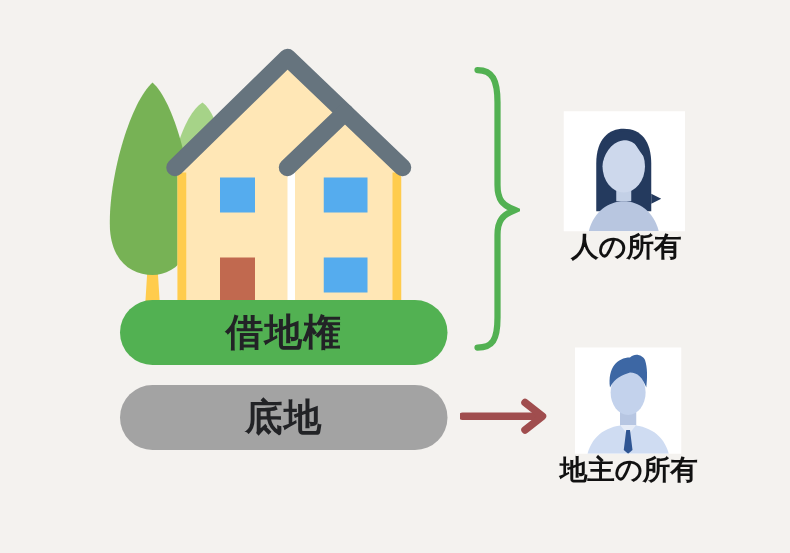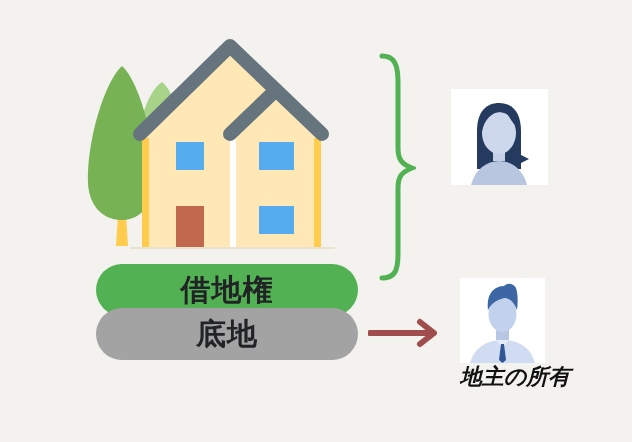--- a/index.html
+++ b/index.html
@@ -47,21 +47,21 @@
   <rect x="129" y="168" width="35" height="28" fill="#55acee"></rect>
 
   <rect x="46" y="168" width="28" height="42" fill="#c1694f"></rect>
 
   <polyline points="10,96 100,8 192,96" fill="none" stroke="#66747e" stroke-width="14" stroke-linecap="round" stroke-linejoin="round"></polyline>
   <polyline points="100,96 146,52" fill="none" stroke="#66747e" stroke-width="14" stroke-linecap="round"></polyline>
 
   <rect x="0" y="209" width="205" height="2" fill="#e8e2cf"></rect>
 </svg>
 
-<div class="pill" style="left:96px;top:264px;width:262px;height:52px;background:#52b152;">
+<div class="pill" style="left:96px;top:240px;width:262px;height:52px;background:#52b152;">
   <span>借地権</span>
 </div>
 <div class="pill" style="left:96px;top:308px;width:262px;height:52px;background:#a3a3a3;">
   <span>底地</span>
 </div>
 
 <svg class="abs" style="left:376px;top:52px" width="40" height="230" viewBox="0 0 40 230">
   <path d="M6 4 C 18 4, 22 12, 22 30 L 22 96 C 22 108, 26 112, 36 116 C 26 120, 22 124, 22 136 L 22 202 C 22 220, 18 226, 6 226" fill="none" stroke="#52b152" stroke-width="5" stroke-linecap="round"></path>
 </svg>
 
@@ -75,28 +75,29 @@
     <path d="M26 70 L 26 42 C 26 22, 36 14, 48 14 C 62 14, 70 24, 70 42 L 70 80 L 26 80 Z" fill="#243a5e"></path>
     <path d="M70 66 L 78 70 L 70 74 Z" fill="#243a5e"></path>
     <rect x="42" y="58" width="12" height="14" fill="#c3d0e6"></rect>
     <ellipse cx="48" cy="44" rx="17" ry="21" fill="#cdd8ec"></ellipse>
     <path d="M31 42 C 34 28, 44 20, 56 24 C 60 32, 66 38, 68 42 L 68 30 C 64 20, 56 16, 48 16 C 38 16, 30 24, 31 42 Z" fill="#243a5e"></path>
     <path d="M20 96 C 24 80, 36 72, 48 72 C 60 72, 72 80, 76 96 Z" fill="#b8c6e0"></path>
   </svg>
 </div>
 
 <div class="label" style="left:426px;top:186px;width:150px;">
+  <div>人の所有</div>
 </div>
 
 <div class="avatar-box" style="left:460px;top:278px;width:85px;height:85px;">
   <svg width="85" height="85" viewBox="0 0 85 85">
     <rect x="36" y="50" width="13" height="14" fill="#b7c6e2"></rect>
     <ellipse cx="42.5" cy="36" rx="14" ry="18" fill="#c3d2ec"></ellipse>
     <path d="M28 32 C 26 16, 34 8, 44 8 C 48 4, 54 6, 56 10 C 58 16, 58 24, 57 32 C 54 24, 50 20, 44 20 C 38 22, 32 24, 28 32 Z" fill="#3d67a4"></path>
     <path d="M10 85 C 14 70, 26 62, 42.5 62 C 59 62, 71 70, 75 85 Z" fill="#cfdcf2"></path>
     <path d="M36 62 L 42.5 70 L 49 62 Z" fill="#e6ecf7"></path>
     <path d="M41 66 L 44 66 L 46 82 L 42.5 85 L 39 82 Z" fill="#2f5593"></path>
   </svg>
 </div>
 
-<div class="label" style="left:440px;top:364px;width:150px;font-style:italic;">
+<div class="label" style="left:428px;top:364px;width:150px;">
   <div>地主の所有</div>
 </div>
 
 </body></html>

